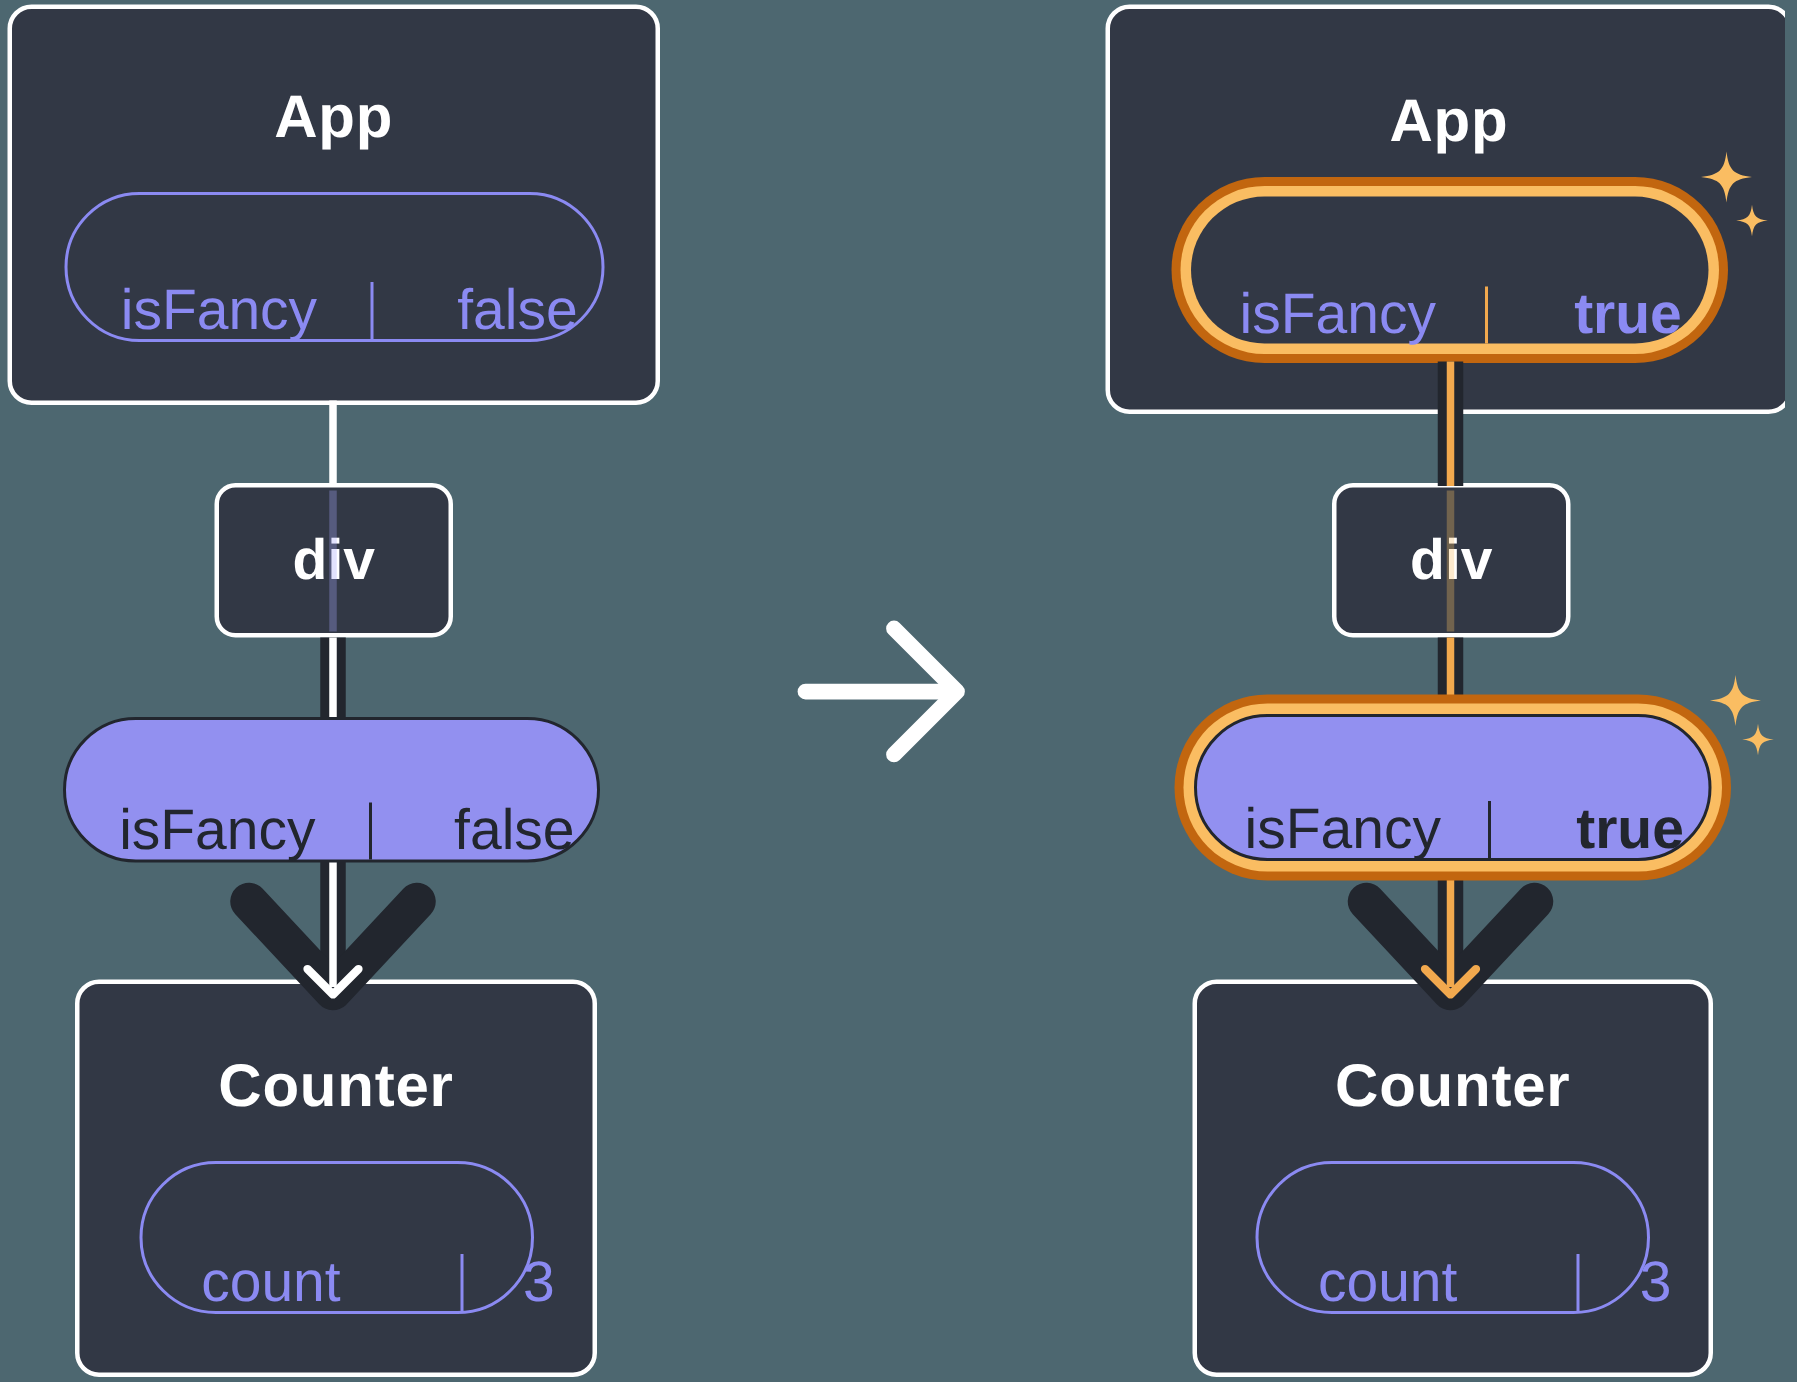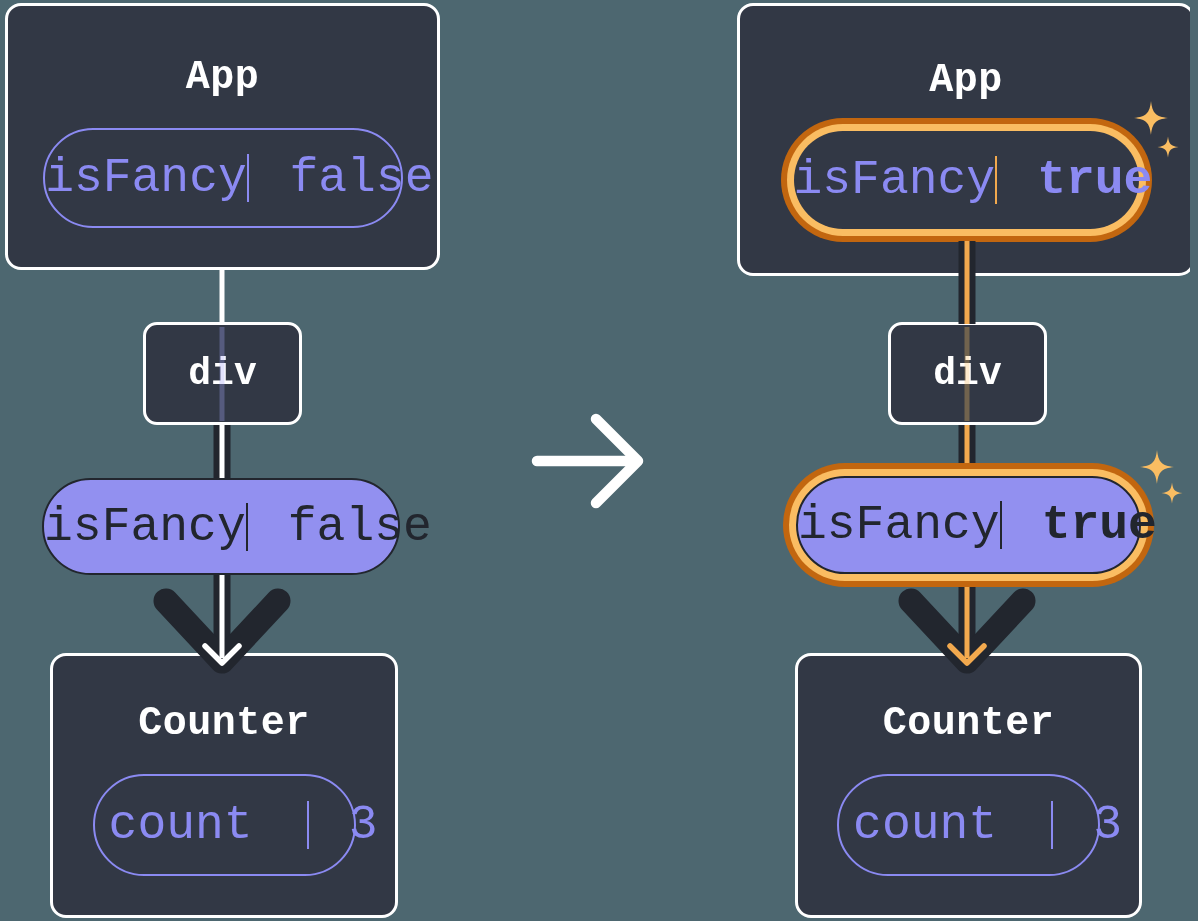--- a/index.html
+++ b/index.html
@@ -4,21 +4,21 @@
 <style>
   :root{
     --bg:#4D6770; --card:#323845; --card_border:#FFFFFF; --ink:#22262E;
     --purple:#8B8AF2; --purple_fill:#9290F0;
     --orange_dark:#C2660F; --orange_light:#FABD62; --orange_line:#F2A94E; --white:#FFFFFF;
   }
   *{box-sizing:border-box;}
   body{margin:0;background:var(--bg);}
   .canvas{
     position:relative;width:1190px;height:921px;background:var(--bg);
-    font-family:Liberation Mono, monospace;overflow:hidden;
+    font-family:Liberation Sans, sans-serif;overflow:hidden;
   }
   .layer{position:absolute;left:0;top:0;width:1198px;height:921px;pointer-events:none;}
   #flow-layer{z-index:5;}
   #fx-layer{z-index:8;}
 
   .card{
     position:absolute;z-index:1;background:var(--card);
     border:3px solid var(--card_border);border-radius:16px;
     display:flex;flex-direction:column;align-items:center;
   }
@@ -26,21 +26,21 @@
     font-size:40px;line-height:40px;font-weight:600;letter-spacing:.5px;color:var(--white);
   }
   #app-l{left:5px;top:3px;width:435px;height:267px;padding-top:52px;gap:30px;}
   #app-r{left:737px;top:3px;width:458px;height:273px;padding-top:55px;gap:17px;}
   #div-l{left:143px;top:322px;width:159px;height:103px;border-radius:14px;justify-content:center;}
   #div-r{left:888px;top:322px;width:159px;height:103px;border-radius:14px;justify-content:center;}
   #counter-l{left:50px;top:653px;width:348px;height:265px;padding-top:48px;gap:30px;}
   #counter-r{left:795px;top:653px;width:347px;height:265px;padding-top:48px;gap:30px;}
   .div-label{font-size:38px;line-height:38px;font-weight:600;color:var(--white);}
 
-  .pill{display:flex;align-items:center;border-radius:60px;font-size:48px;line-height:1;}
+  .pill{display:flex;align-items:flex-end;border-radius:60px;font-size:38px;line-height:1;}
   .pill .cell{display:flex;align-items:center;justify-content:center;}
   .pill .key{flex:0 0 57%;}
   .pill .val{flex:1 1 auto;padding-left:40px;}
   .pill-outline{border:2.5px solid var(--purple);color:var(--purple);}
   .pill-outline .val{border-left:2px solid var(--purple);}
   .pill-filled{background:var(--purple_fill);border:2.5px solid var(--ink);color:var(--ink);}
   .pill-filled .val{border-left:2px solid var(--ink);}
   .state-pill{width:360px;height:100px;}
   .counter-pill{width:263px;height:102px;gap:40px;}
   .counter-pill .key{flex:0 0 66.5%;}

